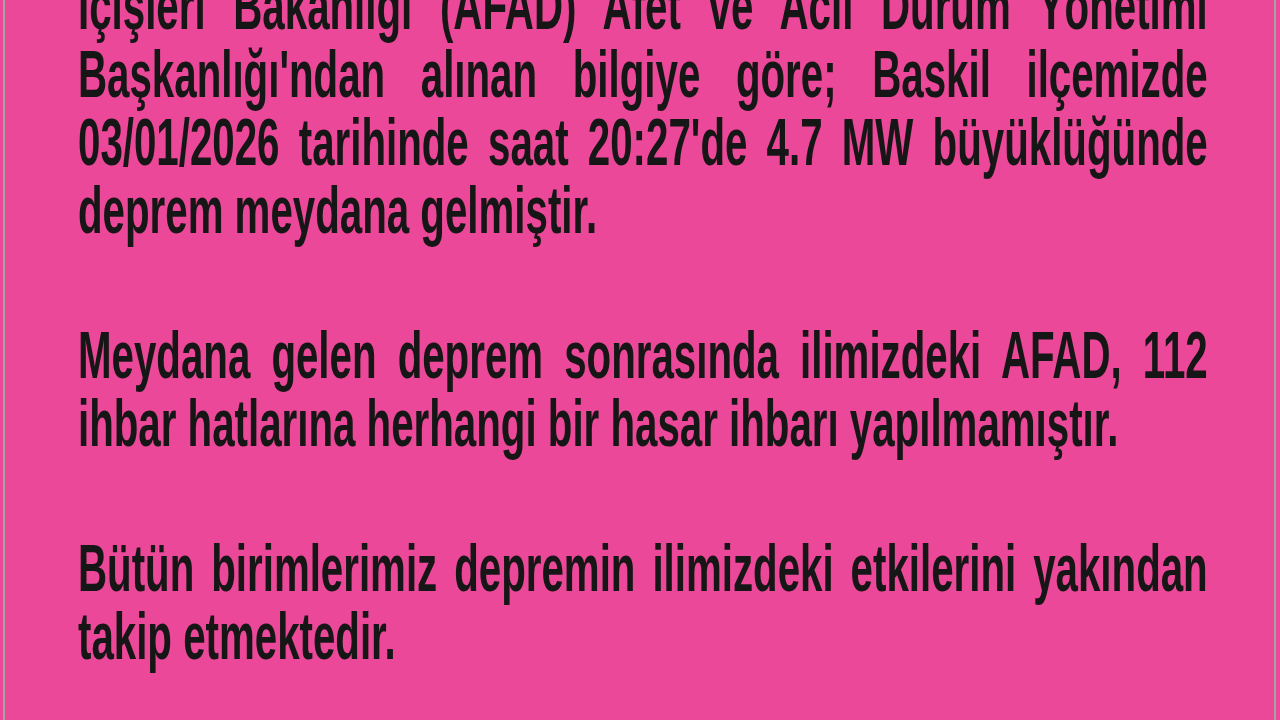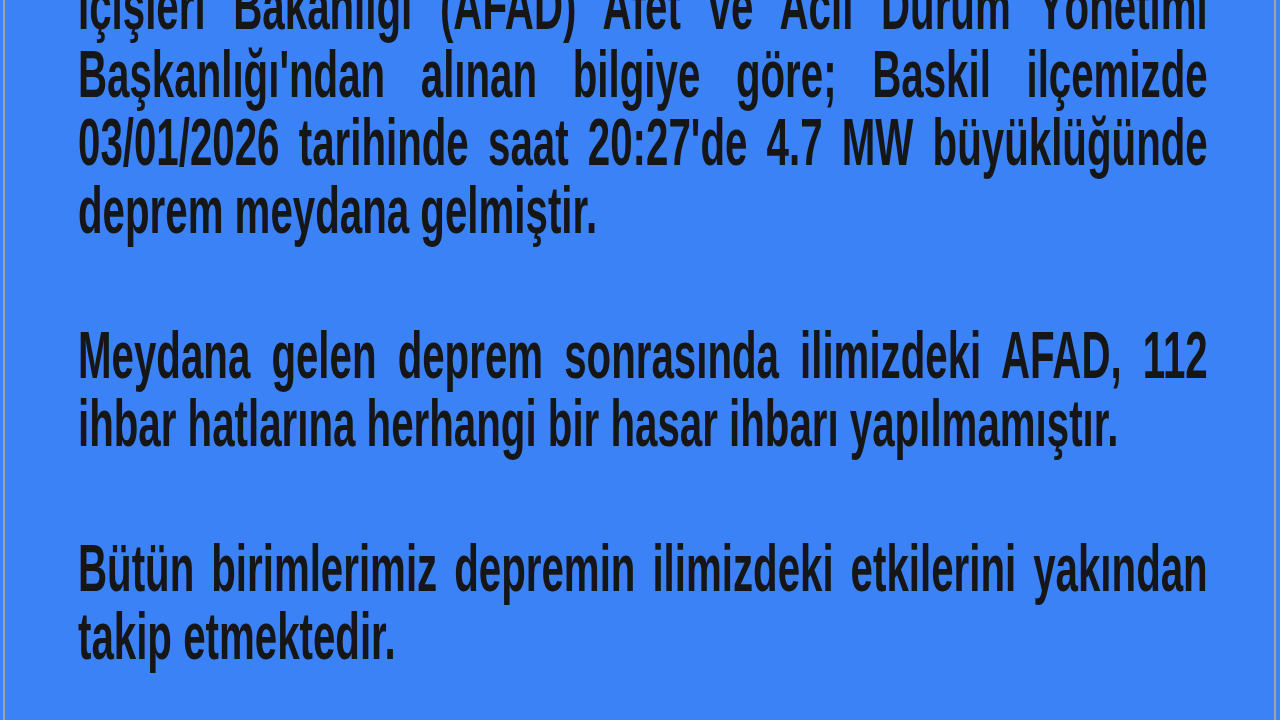--- a/index.html
+++ b/index.html
@@ -4,21 +4,21 @@
 <style>
   html, body {
     margin: 0;
     padding: 0;
     background: #ffffff;
   }
   .page {
     position: relative;
     width: 1280px;
     height: 720px;
-    background: #3b82f6;
+    background: #ec4899;
     overflow: hidden;
     font-family: "Liberation Sans", "DejaVu Sans", sans-serif;
   }
   .edge-line {
     position: absolute;
     top: 0;
     width: 2px;
     height: 720px;
     background: #a3a3a3;
   }

